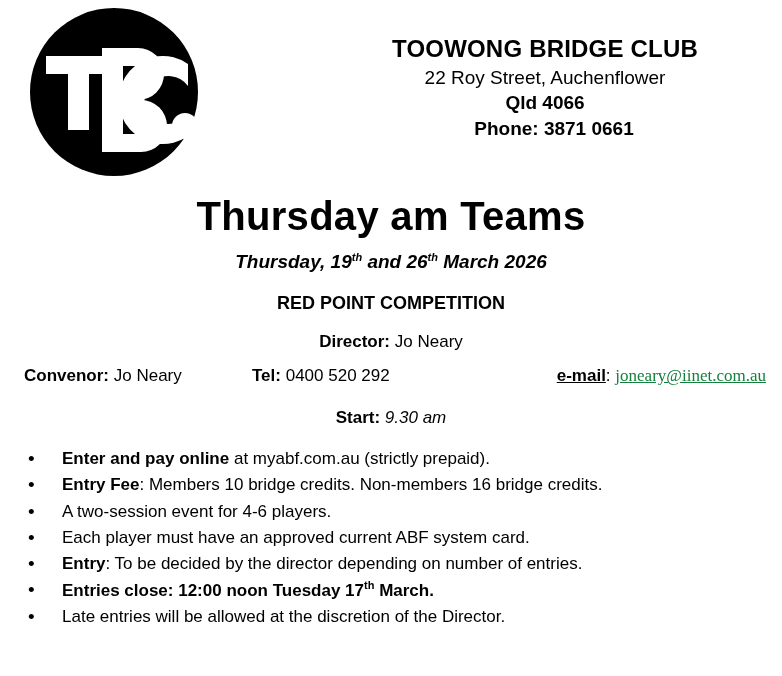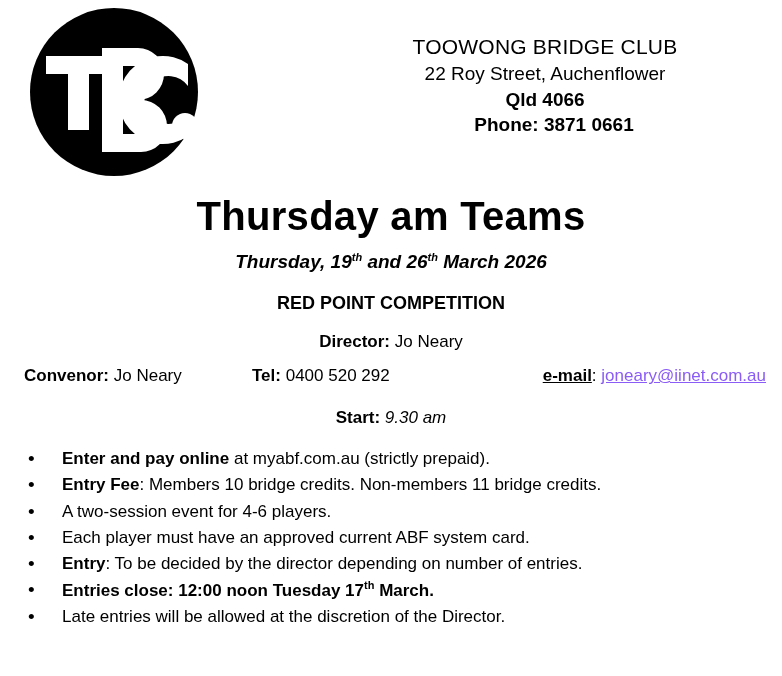--- a/index.html
+++ b/index.html
@@ -41,22 +41,22 @@
   }
 
   .club-block {
     position: absolute;
     left: 330px;
     top: 34px;
     width: 430px;
     text-align: center;
   }
   .club-name {
-    font-size: 21px;
-    font-weight: normal;
+    font-size: 24px;
+    font-weight: bold;
     letter-spacing: 0.2px;
     line-height: 1.28;
   }
   .club-addr {
     font-size: 19px;
     font-weight: normal;
     line-height: 1.35;
   }
   .club-city {
     font-size: 19px;
@@ -126,22 +126,23 @@
     position: absolute;
     right: 16px;
     top: 0;
   }
   .contact-row .lbl { font-weight: bold; }
   .email-label {
     font-weight: bold;
     text-decoration: underline;
   }
   .email-link {
-    color: #8b5cf6;
+    color: #15803d;
     text-decoration: underline;
+    font-family: Liberation Serif, serif;
   }
 
   .start-line {
     text-align: center;
     font-size: 17px;
     margin-top: 16px;
   }
   .start-line .lbl { font-weight: bold; }
   .start-line .val { font-style: italic; }
 
@@ -229,21 +230,21 @@
   <div class="start-line">
     <span class="lbl">Start:</span>
     <span class="val">9.30 am</span>
   </div>
 
   <ul class="notes">
     <li>
       <span class="b">Enter and pay online</span><span> at myabf.com.au (strictly prepaid).</span>
     </li>
     <li>
-      <span class="b">Entry Fee</span><span>: Members 10 bridge credits. Non-members 11 bridge credits.</span>
+      <span class="b">Entry Fee</span><span>: Members 10 bridge credits. Non-members 16 bridge credits.</span>
     </li>
     <li>
       <span class="b"></span><span>A two-session event for 4-6 players.</span>
     </li>
     <li>
       <span class="b"></span><span>Each player must have an approved current ABF system card.</span>
     </li>
     <li>
       <span class="b">Entry</span><span>: To be decided by the director depending on number of entries.</span>
     </li>

